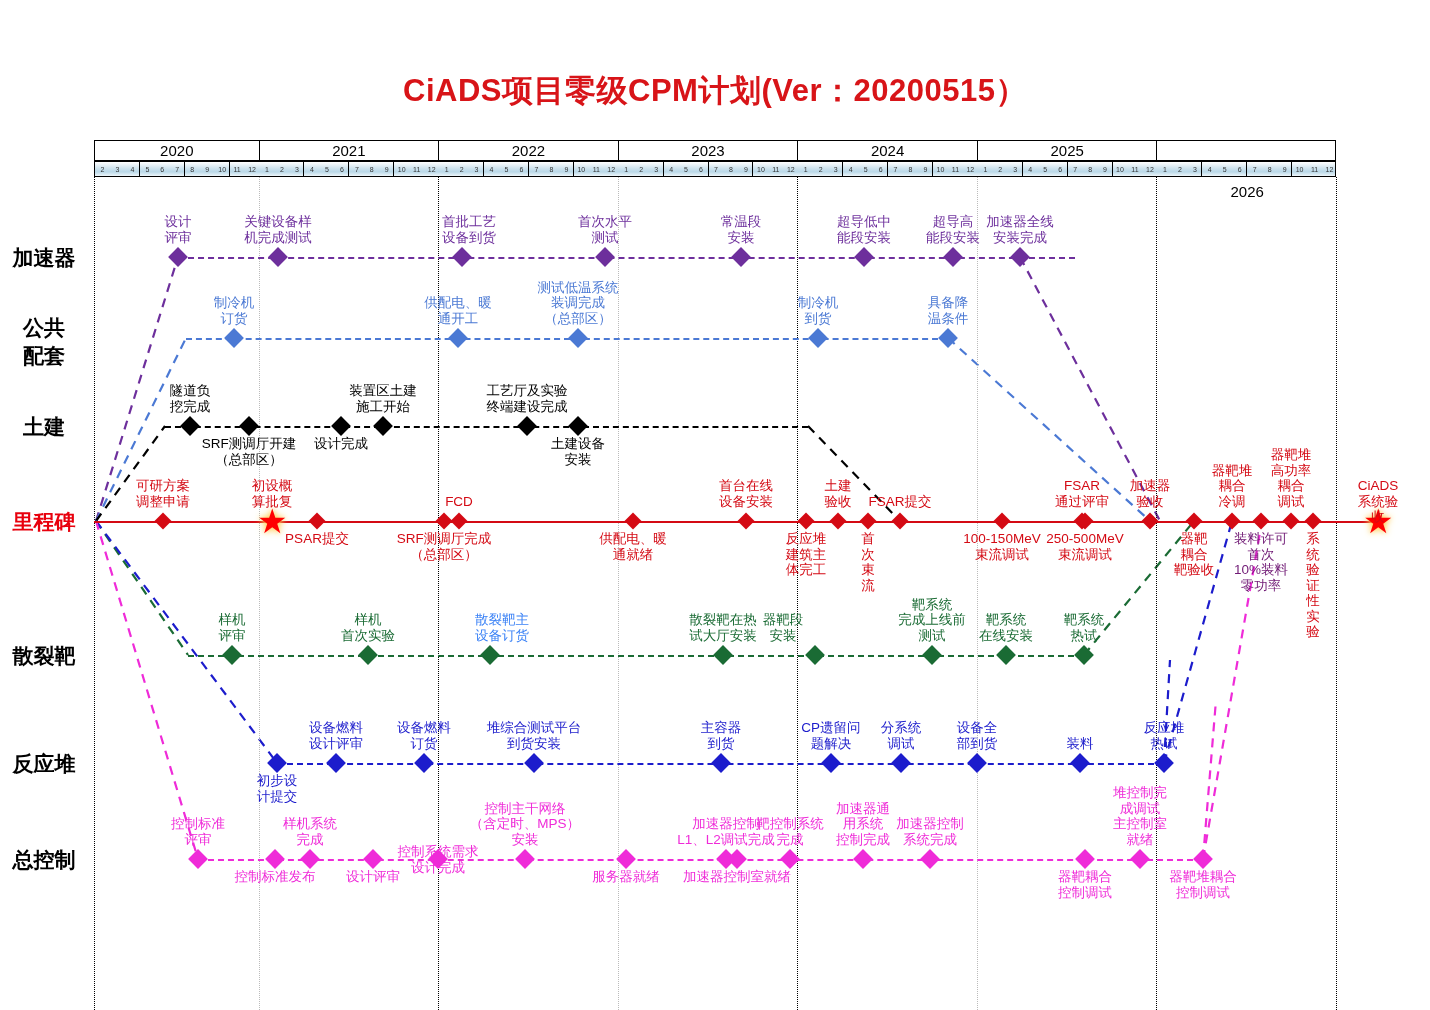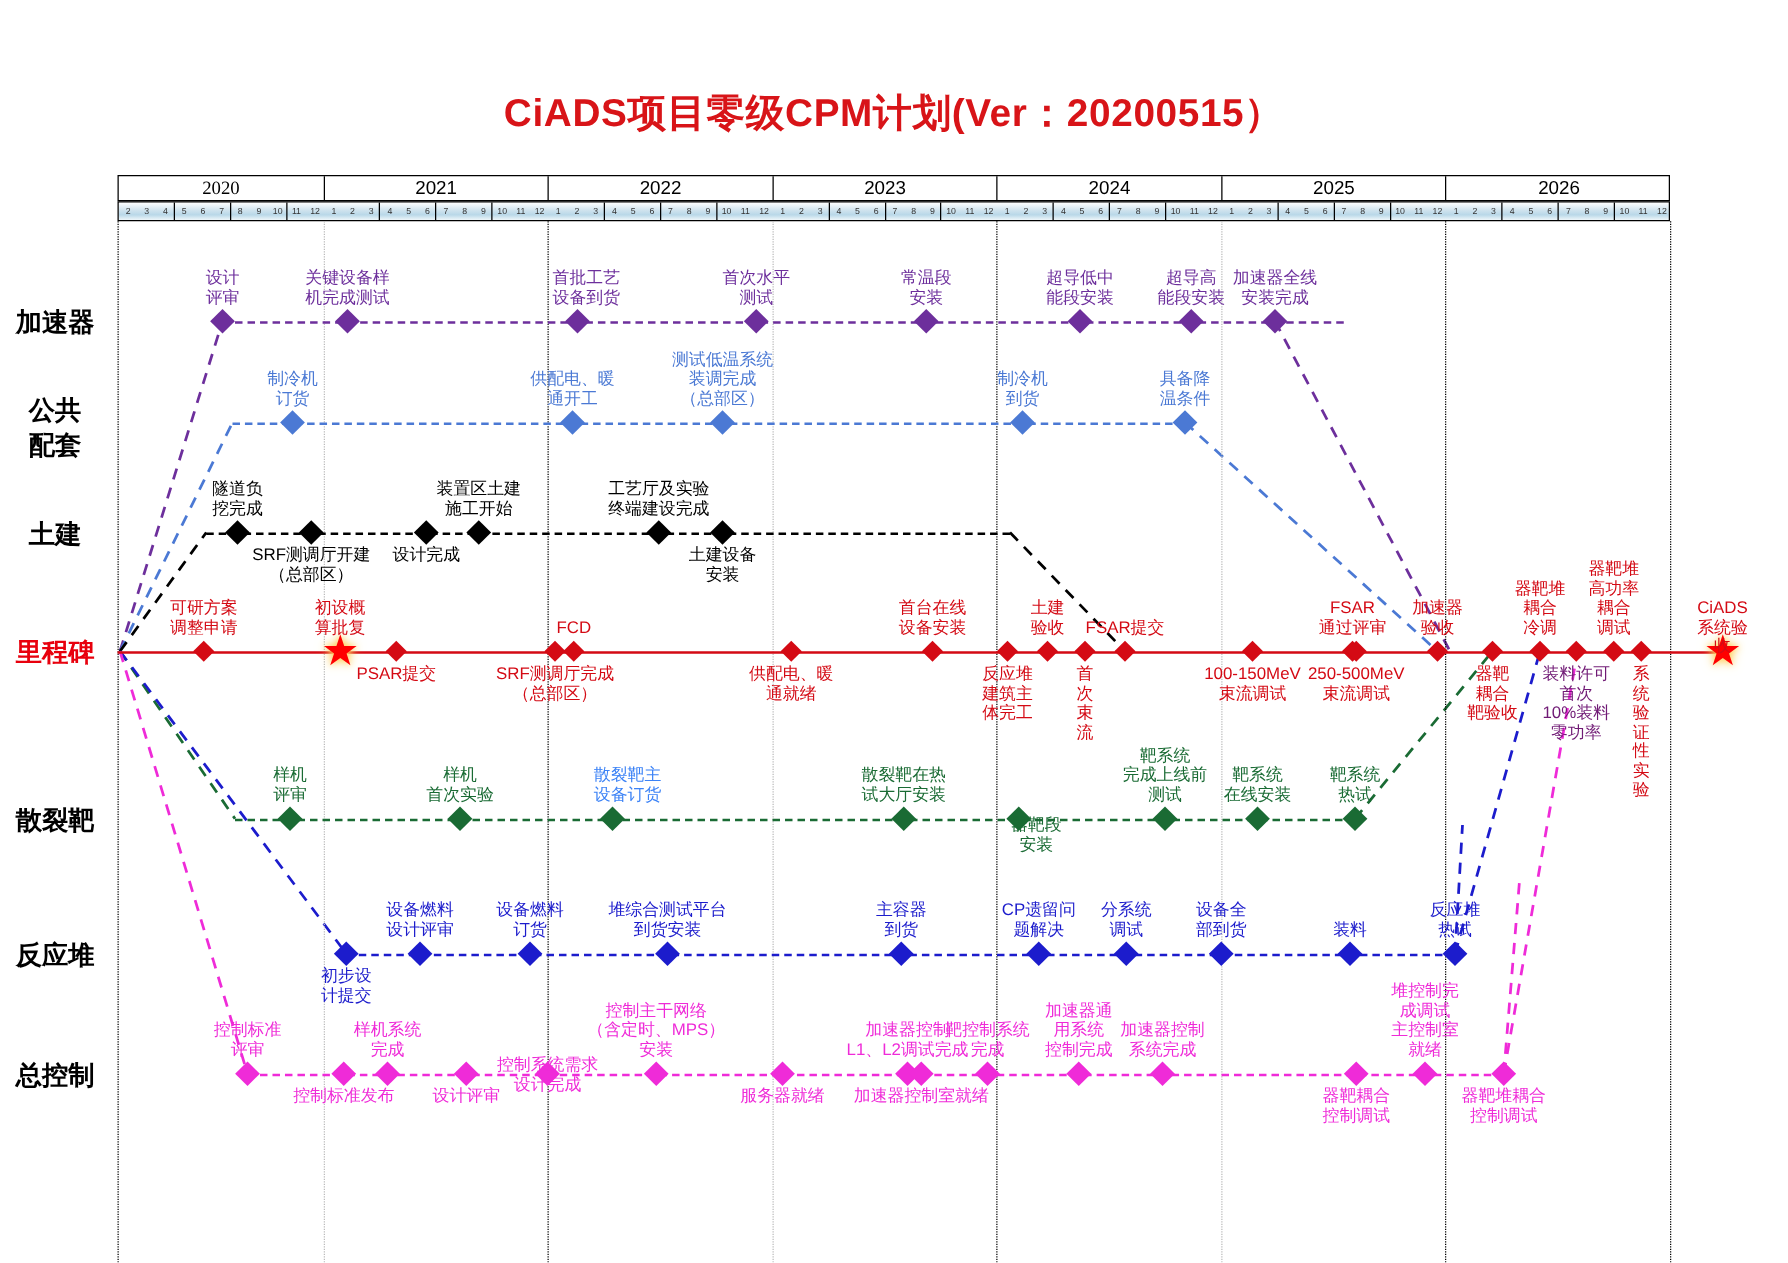--- a/index.html
+++ b/index.html
@@ -62,27 +62,27 @@
       <line x1="1164" y1="763" x2="1232" y2="521" stroke="#1c1ccc" stroke-width="2.2" stroke-dasharray="9,7"></line>
       <line x1="1203" y1="859" x2="1262" y2="521" stroke="#ef2bd8" stroke-width="2.2" stroke-dasharray="9,7"></line>
       <line x1="1203" y1="859" x2="1216" y2="700" stroke="#ef2bd8" stroke-width="2.2" stroke-dasharray="9,7"></line>
       <line x1="1164" y1="763" x2="1170" y2="660" stroke="#1c1ccc" stroke-width="2.2" stroke-dasharray="9,7"></line>
     </svg>
 
   <div id="title">CiADS项目零级CPM计划(Ver：20200515）</div>
 
   <div id="plot">
     <div class="hdr-year-row" id="yearRow">
-        <div class="yr" style="left: 0px; width: 164.602px; font-family: Liberation Serif, serif;">2020</div>
+        <div class="yr" style="left: 0px; width: 164.602px;">2020</div>
         <div class="yr" style="left: 164.602px; width: 179.566px;">2021</div>
         <div class="yr" style="left: 344.169px; width: 179.566px;">2022</div>
         <div class="yr" style="left: 523.735px; width: 179.566px;">2023</div>
         <div class="yr" style="left: 703.301px; width: 179.566px;">2024</div>
         <div class="yr" style="left: 882.867px; width: 179.566px;">2025</div>
-        <div class="yr" style="left: 1062.43px; width: 179.566px;">2026</div>
+        <div class="yr" style="left: 1062.43px; width: 179.566px; margin-top: 41px;">2026</div>
       </div>
     <div class="hdr-month-row" id="monthRow">
         <div class="mo" style="left: 0px; width: 14.9639px;">2</div>
         <div class="mo" style="left: 14.9639px; width: 14.9639px;">3</div>
         <div class="mo" style="left: 29.9277px; width: 14.9639px;">4</div>
         <div class="mo" style="left: 44.8916px; width: 14.9639px;">5</div>
         <div class="mo" style="left: 59.8554px; width: 14.9639px;">6</div>
         <div class="mo" style="left: 74.8193px; width: 14.9639px;">7</div>
         <div class="mo" style="left: 89.7831px; width: 14.9639px;">8</div>
         <div class="mo" style="left: 104.747px; width: 14.9639px;">9</div>
@@ -341,21 +341,21 @@
           <div class="node" style="left: 274px; top: 0px; background: rgb(26, 107, 52);"></div>
           <div class="lbl" style="left: 274px; color: rgb(26, 107, 52); top: -43px;">样机
 首次实验</div>
           <div class="node" style="left: 396px; top: 0px; background: rgb(26, 107, 52);"></div>
           <div class="lbl" style="left: 408px; color: #3b82f6; top: -43px;">散裂靶主
 设备订货</div>
           <div class="node" style="left: 629px; top: 0px; background: rgb(26, 107, 52);"></div>
           <div class="lbl" style="left: 629px; color: rgb(26, 107, 52); top: -43px;">散裂靶在热
 试大厅安装</div>
           <div class="node" style="left: 721px; top: 0px; background: rgb(26, 107, 52);"></div>
-          <div class="lbl" style="left: 735px; color: rgb(26, 107, 52); top: -43px; margin-top: 40px;">器靶段
+          <div class="lbl" style="left: 689px; color: rgb(26, 107, 52); top: -43px;">器靶段
 安装</div>
           <div class="node" style="left: 838px; top: 0px; background: rgb(26, 107, 52);"></div>
           <div class="lbl" style="left: 838px; color: rgb(26, 107, 52); top: -58.5px;">靶系统
 完成上线前
 测试</div>
           <div class="node" style="left: 912px; top: 0px; background: rgb(26, 107, 52);"></div>
           <div class="lbl" style="left: 912px; color: rgb(26, 107, 52); top: -43px;">靶系统
 在线安装</div>
           <div class="node" style="left: 990px; top: 0px; background: rgb(26, 107, 52);"></div>
           <div class="lbl" style="left: 990px; color: rgb(26, 107, 52); top: -43px;">靶系统

